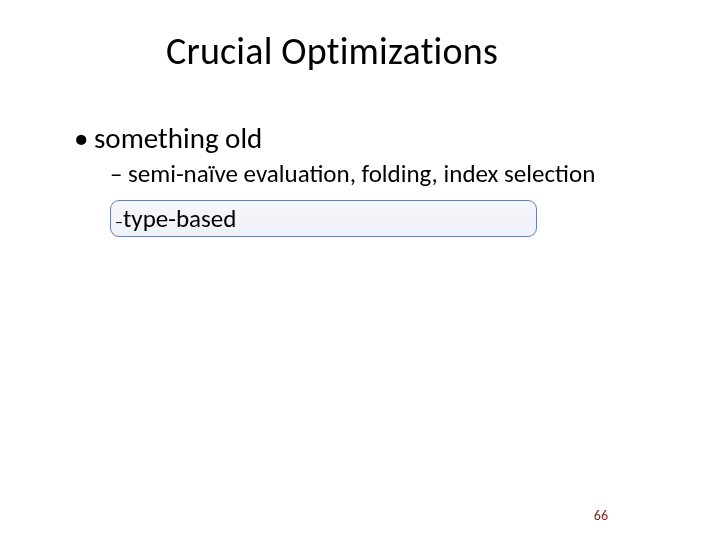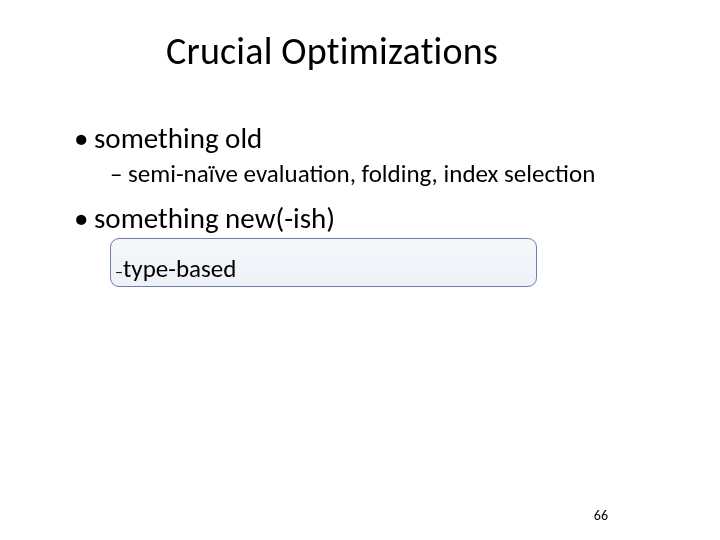--- a/index.html
+++ b/index.html
@@ -48,54 +48,51 @@
   }
   .b2 .dash {
     display: inline-block;
     width: 18px;
   }
   .highlight-box {
     display: inline-block;
     border: 1.5px solid #6a7fb0;
     border-radius: 9px;
     background: linear-gradient(#f5f7fb, #eef1f8);
-    padding: 14px 300px 2px 4px;
+    padding: 2px 300px 2px 4px;
     margin-left: 0;
   }
   .highlight-wrap {
     margin-left: 36px;
     margin-top: 2px;
   }
   .page-num {
     position: absolute;
     right: 20px;
     bottom: 16px;
     font-size: 14px;
-    color: #000000;
+    color: #7f1d1d;
   }
 </style>
 </head>
 <body>
 
 <div class="slide">
 
   <h1 class="title">Crucial Optimizations</h1>
 
   <div class="content">
 
     <div class="b1">
       <span class="bullet">•</span><span>something old</span>
     </div>
     <div class="b2">
       <span class="dash">–</span><span>semi-naïve evaluation, folding, index selection</span>
     </div>
 
-    <div class="b1">
-      <span class="bullet">•</span><span>something new(-ish)</span>
-    </div>
 
     <div class="highlight-wrap">
       <span class="highlight-box">
         <span class="dash">–</span><span style="font-size:25px">type-based</span>
       </span>
     </div>
 
   </div>
 
   <div class="page-num">66</div>

